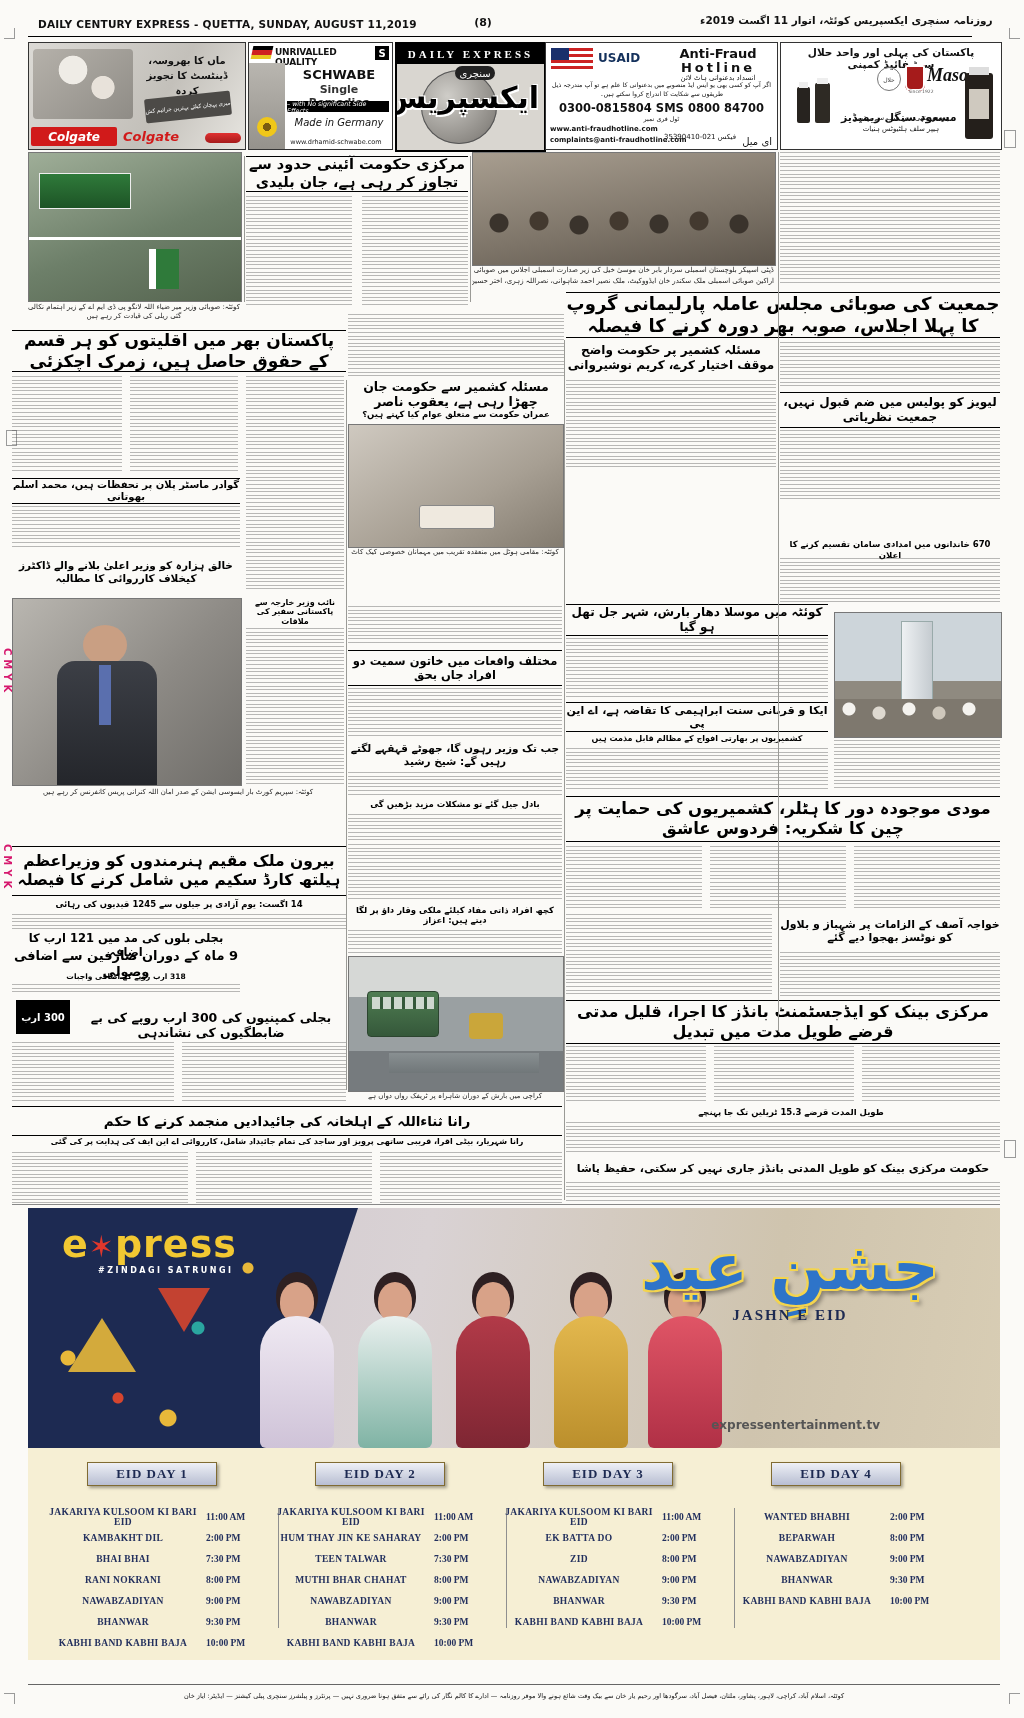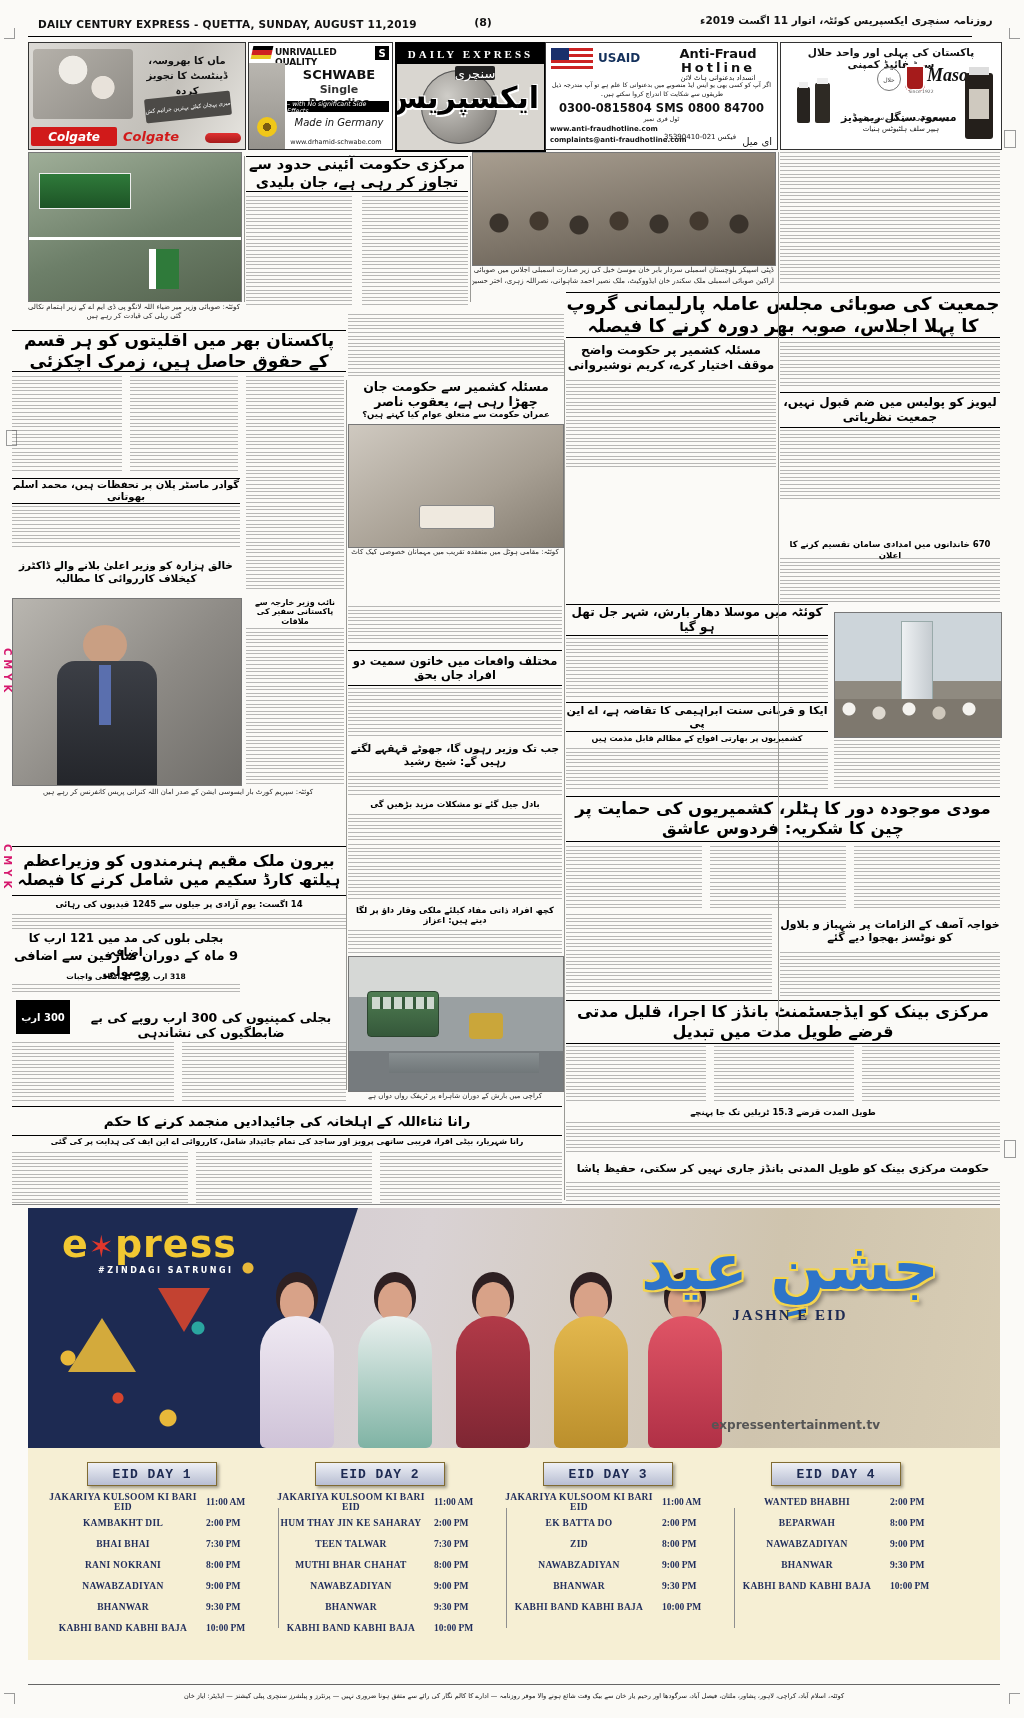--- a/index.html
+++ b/index.html
@@ -43,24 +43,24 @@
                box-shadow:0 -6px 0 4px #2e2022;}
   .model .body{width:74px;height:132px;border-radius:36px 36px 6px 6px;margin:-6px auto 0;}
   #jashn{position:absolute;right:60px;top:26px;width:300px;text-align:center;direction:rtl;}
   #jashn .urdu{font-size:64px;font-weight:bold;color:#2e74c9;line-height:1.05;
      text-shadow:2px 2px 0 #f3d44e,-2px 2px 0 #f3d44e,2px -2px 0 #f3d44e,-2px -2px 0 #f3d44e,4px 5px 4px rgba(0,0,0,.35);}
   #jashn .en{font-family:"Liberation Serif",serif;font-weight:bold;color:#1d2a52;font-size:15px;letter-spacing:2px;margin-top:6px;}
   #site{position:absolute;right:120px;bottom:16px;color:#555;font-size:12px;font-weight:bold;}
   
   #sched{position:absolute;left:28px;top:1448px;width:972px;height:212px;background:#f6efd4;}
   .day{position:absolute;top:14px;width:224px;height:190px;}
-  .badge{width:128px;height:22px;margin:0 auto 5px;background:linear-gradient(#eef0f6,#b8bed2);
+  .badge{width:128px;height:22px;margin:0 auto 20px;background:linear-gradient(#eef0f6,#b8bed2);
          border:1px solid #806b32;box-shadow:2px 2px 3px rgba(0,0,0,.35);
          display:flex;align-items:center;justify-content:center;
-         font-family:Liberation Mono, monospace;font-weight:bold;font-size:13px;color:#1d2a52;letter-spacing:1px;}
+         font-family:Liberation Serif, serif;font-weight:bold;font-size:13px;color:#1d2a52;letter-spacing:1px;}
   .srow{display:grid;grid-template-columns:1fr 58px;align-items:center;height:21px;}
   .show{font-family:"Liberation Serif",serif;font-weight:bold;font-size:9.5px;color:#23305e;text-align:center;letter-spacing:.3px;}
   .time{font-family:"Liberation Serif",serif;font-weight:bold;font-size:9.5px;color:#23305e;text-align:left;}
   .sep{position:absolute;top:60px;width:1px;height:120px;background:#8f8f8f;}
   #footer{position:absolute;left:28px;top:1692px;width:972px;font-size:6.5px;direction:rtl;text-align:center;color:#111;}
 </style>
 </head>
 <body>
 
 <div id="page">
@@ -101,21 +101,21 @@
     <div class="abs" style="left:40px;top:24px;width:100px;font-size:13px;font-weight:bold;text-align:center;">SCHWABE</div>
     <div class="abs" style="left:40px;top:40px;width:100px;font-size:11px;font-weight:bold;color:#333;text-align:center;">Single Remedies</div>
     <div class="abs" style="left:38px;top:58px;width:102px;height:11px;background:#000;color:#fff;font-size:6.3px;font-style:italic;display:flex;align-items:center;justify-content:center;">– with No significant Side Effects.</div>
     <div class="abs" style="left:40px;top:74px;width:100px;font-size:10px;font-style:italic;text-align:center;">Made in Germany</div>
     <div class="abs" style="left:34px;bottom:3px;width:106px;font-size:6.5px;text-align:center;color:#222;">www.drhamid-schwabe.com</div>
   </div>
 
   <div class="adbox" style="left:395px;top:42px;width:147px;height:106px;border:2px solid #000;background:#d9d6d0;">
     <div class="abs" style="left:0;top:0;width:100%;height:20px;background:#000;color:#fff;font-family:'Liberation Serif',serif;font-weight:bold;font-size:11px;letter-spacing:3px;display:flex;align-items:center;justify-content:center;">DAILY EXPRESS</div>
     <div class="abs" style="left:24px;top:26px;width:76px;height:74px;border-radius:50%;background:radial-gradient(circle at 35% 35%,#cfcdc8,#8e8b86 70%,#6b6965);box-shadow:inset 0 0 0 1px #555;"></div>
-    <div class="abs rtl" style="left:58px;top:22px;width:40px;height:14px;background:#222;color:#fff;font-size:13px;border-radius:2px;display:flex;align-items:center;justify-content:center;">سنچری</div>
+    <div class="abs rtl" style="left:58px;top:22px;width:40px;height:14px;background:#222;color:#fff;font-size:10px;border-radius:7px;display:flex;align-items:center;justify-content:center;">سنچری</div>
     <div class="abs rtl" style="left:6px;top:36px;width:136px;font-size:30px;font-weight:bold;color:#000;text-shadow:1.5px 1.5px 0 #fff,-1.5px 1.5px 0 #fff,1.5px -1.5px 0 #fff;text-align:center;">ایکسپریس</div>
   </div>
 
   <div class="adbox" style="left:545px;top:42px;width:231px;height:106px;">
     <div class="abs" style="left:5px;top:5px;width:42px;height:24px;background:repeating-linear-gradient(#c22 0 3px,#fff 3px 6px);">
       <div class="abs" style="left:0;top:0;width:18px;height:12px;background:#1a2f6b;"></div>
     </div>
     <div class="abs" style="left:52px;top:8px;width:60px;font-size:12px;font-weight:bold;color:#14315c;">USAID</div>
     <div class="abs" style="left:118px;top:4px;width:108px;font-size:13px;font-weight:bold;text-align:center;line-height:1.05;">
       <div>Anti-Fraud</div>
@@ -227,21 +227,21 @@
   <div class="txt abs" style="left:854px;top:846px;width:146px;height:62px;"></div>
 
   <div class="hl abs" style="left:780px;top:914px;width:220px;height:34px;font-size:11px;">خواجہ آصف کے الزامات پر شہباز و بلاول کو نوٹسز بھجوا دیے گئے</div>
   <div class="txt abs" style="left:780px;top:952px;width:220px;height:44px;"></div>
   <div class="txt abs" style="left:566px;top:914px;width:206px;height:82px;"></div>
 
   <div class="hl box abs" style="left:566px;top:1000px;width:434px;height:42px;font-size:16px;">مرکزی بینک کو ایڈجسٹمنٹ بانڈز کا اجرا، قلیل مدتی قرضے طویل مدت میں تبدیل</div>
   <div class="txt abs" style="left:566px;top:1046px;width:140px;height:56px;"></div>
   <div class="txt abs" style="left:714px;top:1046px;width:140px;height:56px;"></div>
   <div class="txt abs" style="left:862px;top:1046px;width:138px;height:56px;"></div>
-  <div class="sub abs" style="left:566px;top:1106px;width:434px;height:13px;font-size:8.5px;">طویل المدت قرضے 15.3 ٹریلین تک جا پہنچے</div>
+  <div class="sub abs" style="left:566px;top:1106px;width:434px;height:13px;font-size:8.5px;padding-left:8px;">طویل المدت قرضے 15.3 ٹریلین تک جا پہنچے</div>
   <div class="txt abs" style="left:566px;top:1122px;width:434px;height:32px;"></div>
   <div class="hl abs" style="left:566px;top:1158px;width:434px;height:22px;font-size:11px;">حکومت مرکزی بینک کو طویل المدتی بانڈز جاری نہیں کر سکتی، حفیظ پاشا</div>
   <div class="txt abs" style="left:566px;top:1182px;width:434px;height:22px;"></div>
 
   <div class="hl box abs" style="left:12px;top:478px;width:228px;height:24px;font-size:10px;">گوادر ماسٹر پلان پر تحفظات ہیں، محمد اسلم بھوتانی</div>
   <div class="txt abs" style="left:12px;top:506px;width:228px;height:42px;"></div>
   <div class="hl abs" style="left:12px;top:552px;width:228px;height:40px;font-size:10.5px;">خالق ہزارہ کو وزیر اعلیٰ بلانے والے ڈاکٹرز کیخلاف کارروائی کا مطالبہ</div>
   <div class="photo" style="left:12px;top:598px;width:228px;height:186px;background:linear-gradient(135deg,#c9c4bc,#938d82 55%,#6e6competent96f64 90%);">
     <div class="abs" style="left:70px;top:26px;width:44px;height:40px;border-radius:50%;background:#c99f83;"></div>
     <div class="abs" style="left:44px;top:62px;width:100px;height:124px;background:linear-gradient(#3c3f46,#24262b);border-radius:18px 18px 0 0;"></div>

